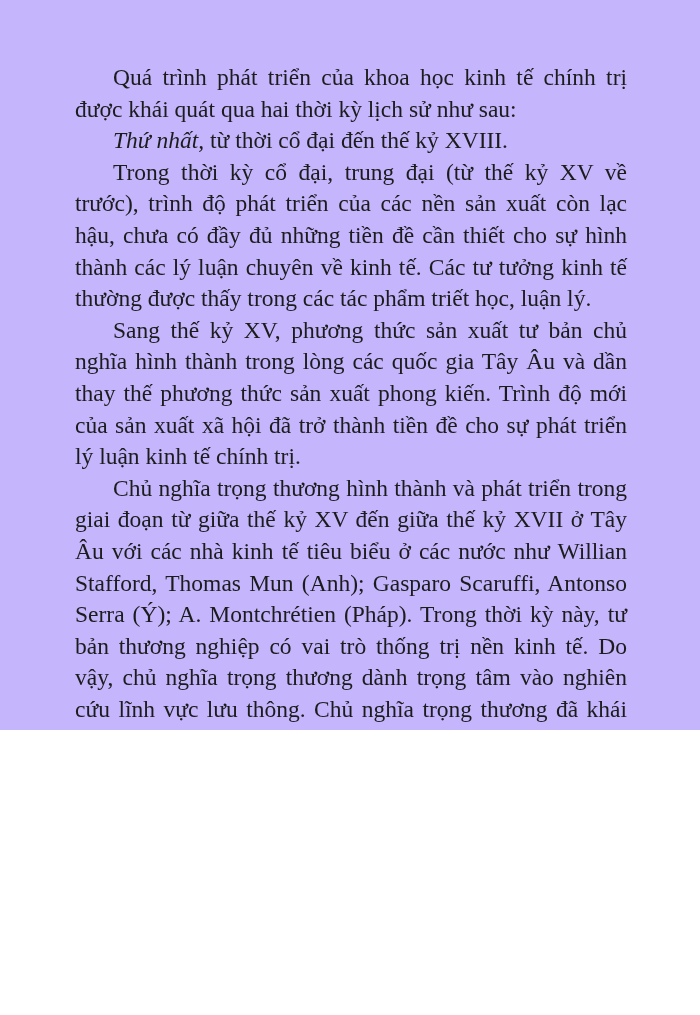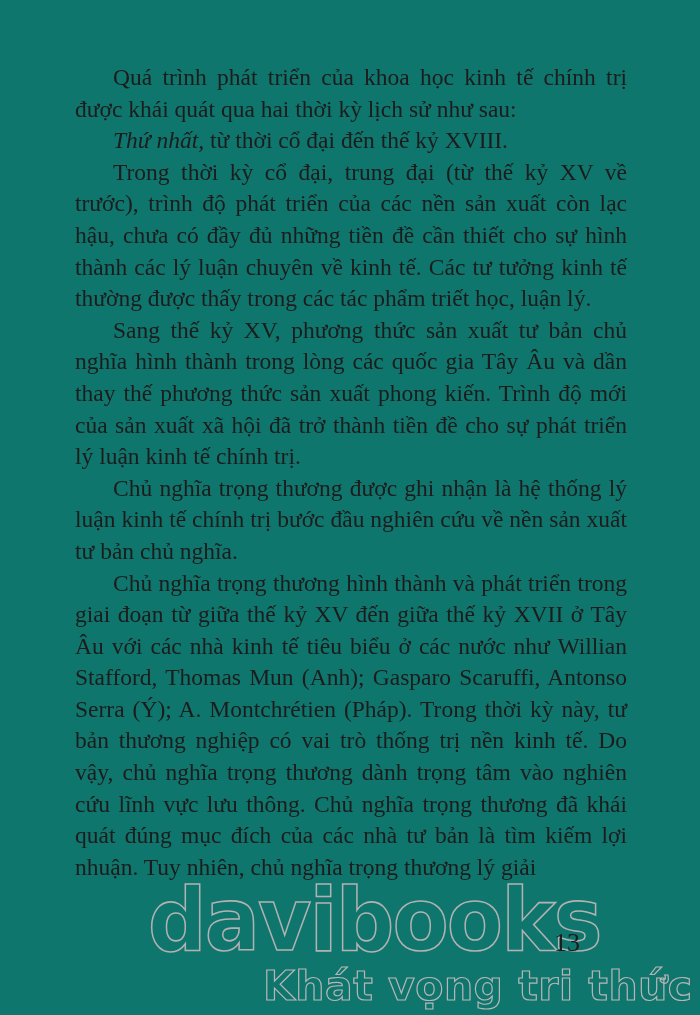--- a/index.html
+++ b/index.html
@@ -1,20 +1,20 @@
 <!DOCTYPE html>
 <html lang="vi"><head>
 <meta charset="utf-8">
 <style>
   html, body { margin: 0; padding: 0; background: #ffffff; }
   .page {
     position: relative;
     width: 700px;
-    height: 1015px;
-    background: #0f766e;
+    height: 730px;
+    background: #c4b5fd;
     overflow: hidden;
     font-family: "Liberation Serif", "DejaVu Serif", serif;
   }
   .content {
     position: absolute;
     top: 62px;
     left: 75px;
     width: 552px;
     z-index: 2;
     color: #1c1c1c;
@@ -72,21 +72,20 @@
 </head>
 <body>
 
 <div class="page">
 
   <main class="content" id="content">
       <p>Quá trình phát triển của khoa học kinh tế chính trị được khái quát qua hai thời kỳ lịch sử như sau:</p>
       <p><em>Thứ nhất,</em> từ thời cổ đại đến thế kỷ XVIII.</p>
       <p>Trong thời kỳ cổ đại, trung đại (từ thế kỷ XV về trước), trình độ phát triển của các nền sản xuất còn lạc hậu, chưa có đầy đủ những tiền đề cần thiết cho sự hình thành các lý luận chuyên về kinh tế. Các tư tưởng kinh tế thường được thấy trong các tác phẩm triết học, luận lý.</p>
       <p>Sang thế kỷ XV, phương thức sản xuất tư bản chủ nghĩa hình thành trong lòng các quốc gia Tây Âu và dần thay thế phương thức sản xuất phong kiến. Trình độ mới của sản xuất xã hội đã trở thành tiền đề cho sự phát triển lý luận kinh tế chính trị.</p>
-      <p>Chủ nghĩa trọng thương được ghi nhận là hệ thống lý luận kinh tế chính trị bước đầu nghiên cứu về nền sản xuất tư bản chủ nghĩa.</p>
       <p>Chủ nghĩa trọng thương hình thành và phát triển trong giai đoạn từ giữa thế kỷ XV đến giữa thế kỷ XVII ở Tây Âu với các nhà kinh tế tiêu biểu ở các nước như Willian Stafford, Thomas Mun (Anh); Gasparo Scaruffi, Antonso Serra (Ý); A. Montchrétien (Pháp). Trong thời kỳ này, tư bản thương nghiệp có vai trò thống trị nền kinh tế. Do vậy, chủ nghĩa trọng thương dành trọng tâm vào nghiên cứu lĩnh vực lưu thông. Chủ nghĩa trọng thương đã khái quát đúng mục đích của các nhà tư bản là tìm kiếm lợi nhuận. Tuy nhiên, chủ nghĩa trọng thương lý giải</p>
     </main>
 
   <div class="watermark">
     <div class="wm-brand">davibooks</div>
     <div class="wm-slogan">Khát vọng tri thức</div>
   </div>
 
   <div class="page-number">13</div>
 

